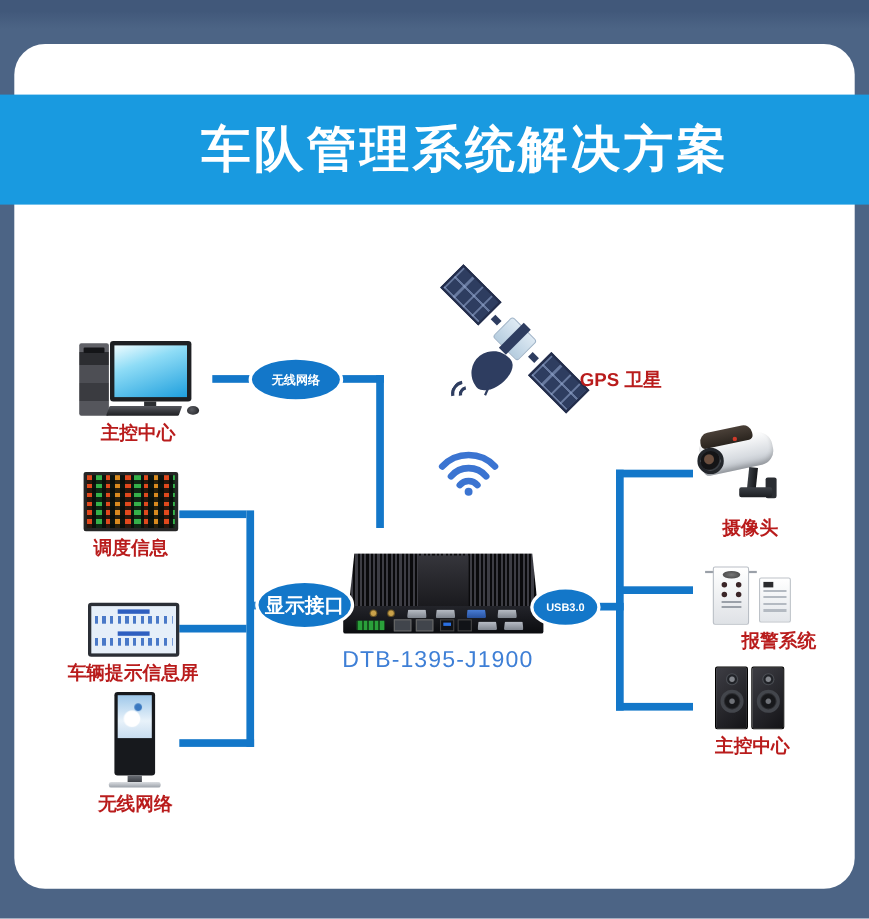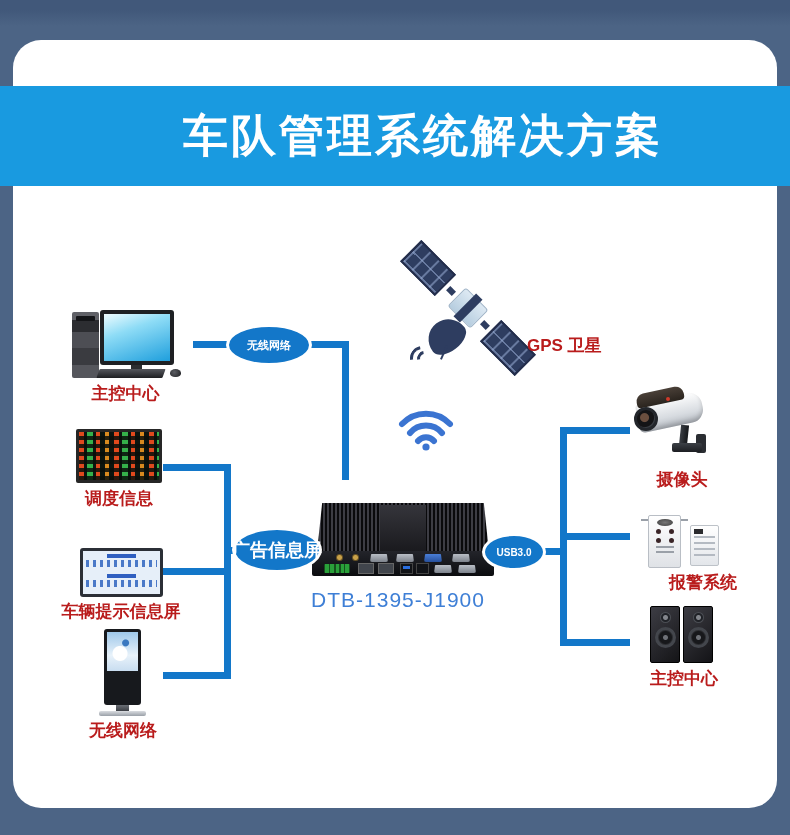--- a/index.html
+++ b/index.html
@@ -164,21 +164,21 @@
   <div class="line" style="left:540px;top:548px;width:27px;height:7px;"></div>
   <div class="line" style="left:560px;top:427px;width:7px;height:219px;"></div>
   <div class="line" style="left:560px;top:427px;width:70px;height:7px;"></div>
   <div class="line" style="left:560px;top:533px;width:70px;height:7px;"></div>
   <div class="line" style="left:560px;top:639px;width:70px;height:7px;"></div>
 
   <div class="pill" style="left:226px;top:324px;width:86px;height:42px;font-size:11px;">
     <span>无线网络</span>
   </div>
   <div class="pill" style="left:232px;top:527px;width:90px;height:46px;font-size:18px;">
-    <span>广告信息屏</span>
+    <span>显示接口</span>
   </div>
   <div class="pill" style="left:482px;top:533px;width:64px;height:38px;font-size:10px;">
     <span>USB3.0</span>
   </div>
 
   <div class="computer">
     <div class="pc-tower"></div>
     <div class="pc-monitor">
         <div class="pc-screen"></div>
       </div>
@@ -285,21 +285,21 @@
           <i></i>
           <i></i>
         </div>
       <div class="alarm-lines"></div>
     </div>
     <div class="alarm-box2">
       <div class="alarm-chip"></div>
       <div class="alarm-rows"></div>
     </div>
   </div>
-  <div class="node-label" style="left:637px;top:571px;width:100px;text-align:right;">报警系统</div>
+  <div class="node-label" style="left:658px;top:571px;width:100px;">报警系统</div>
 
   <div class="speakers">
     <div class="spk left">
         <div class="tweeter"></div>
         <div class="woofer"></div>
       </div>
     <div class="spk right">
         <div class="tweeter"></div>
         <div class="woofer"></div>
       </div>

